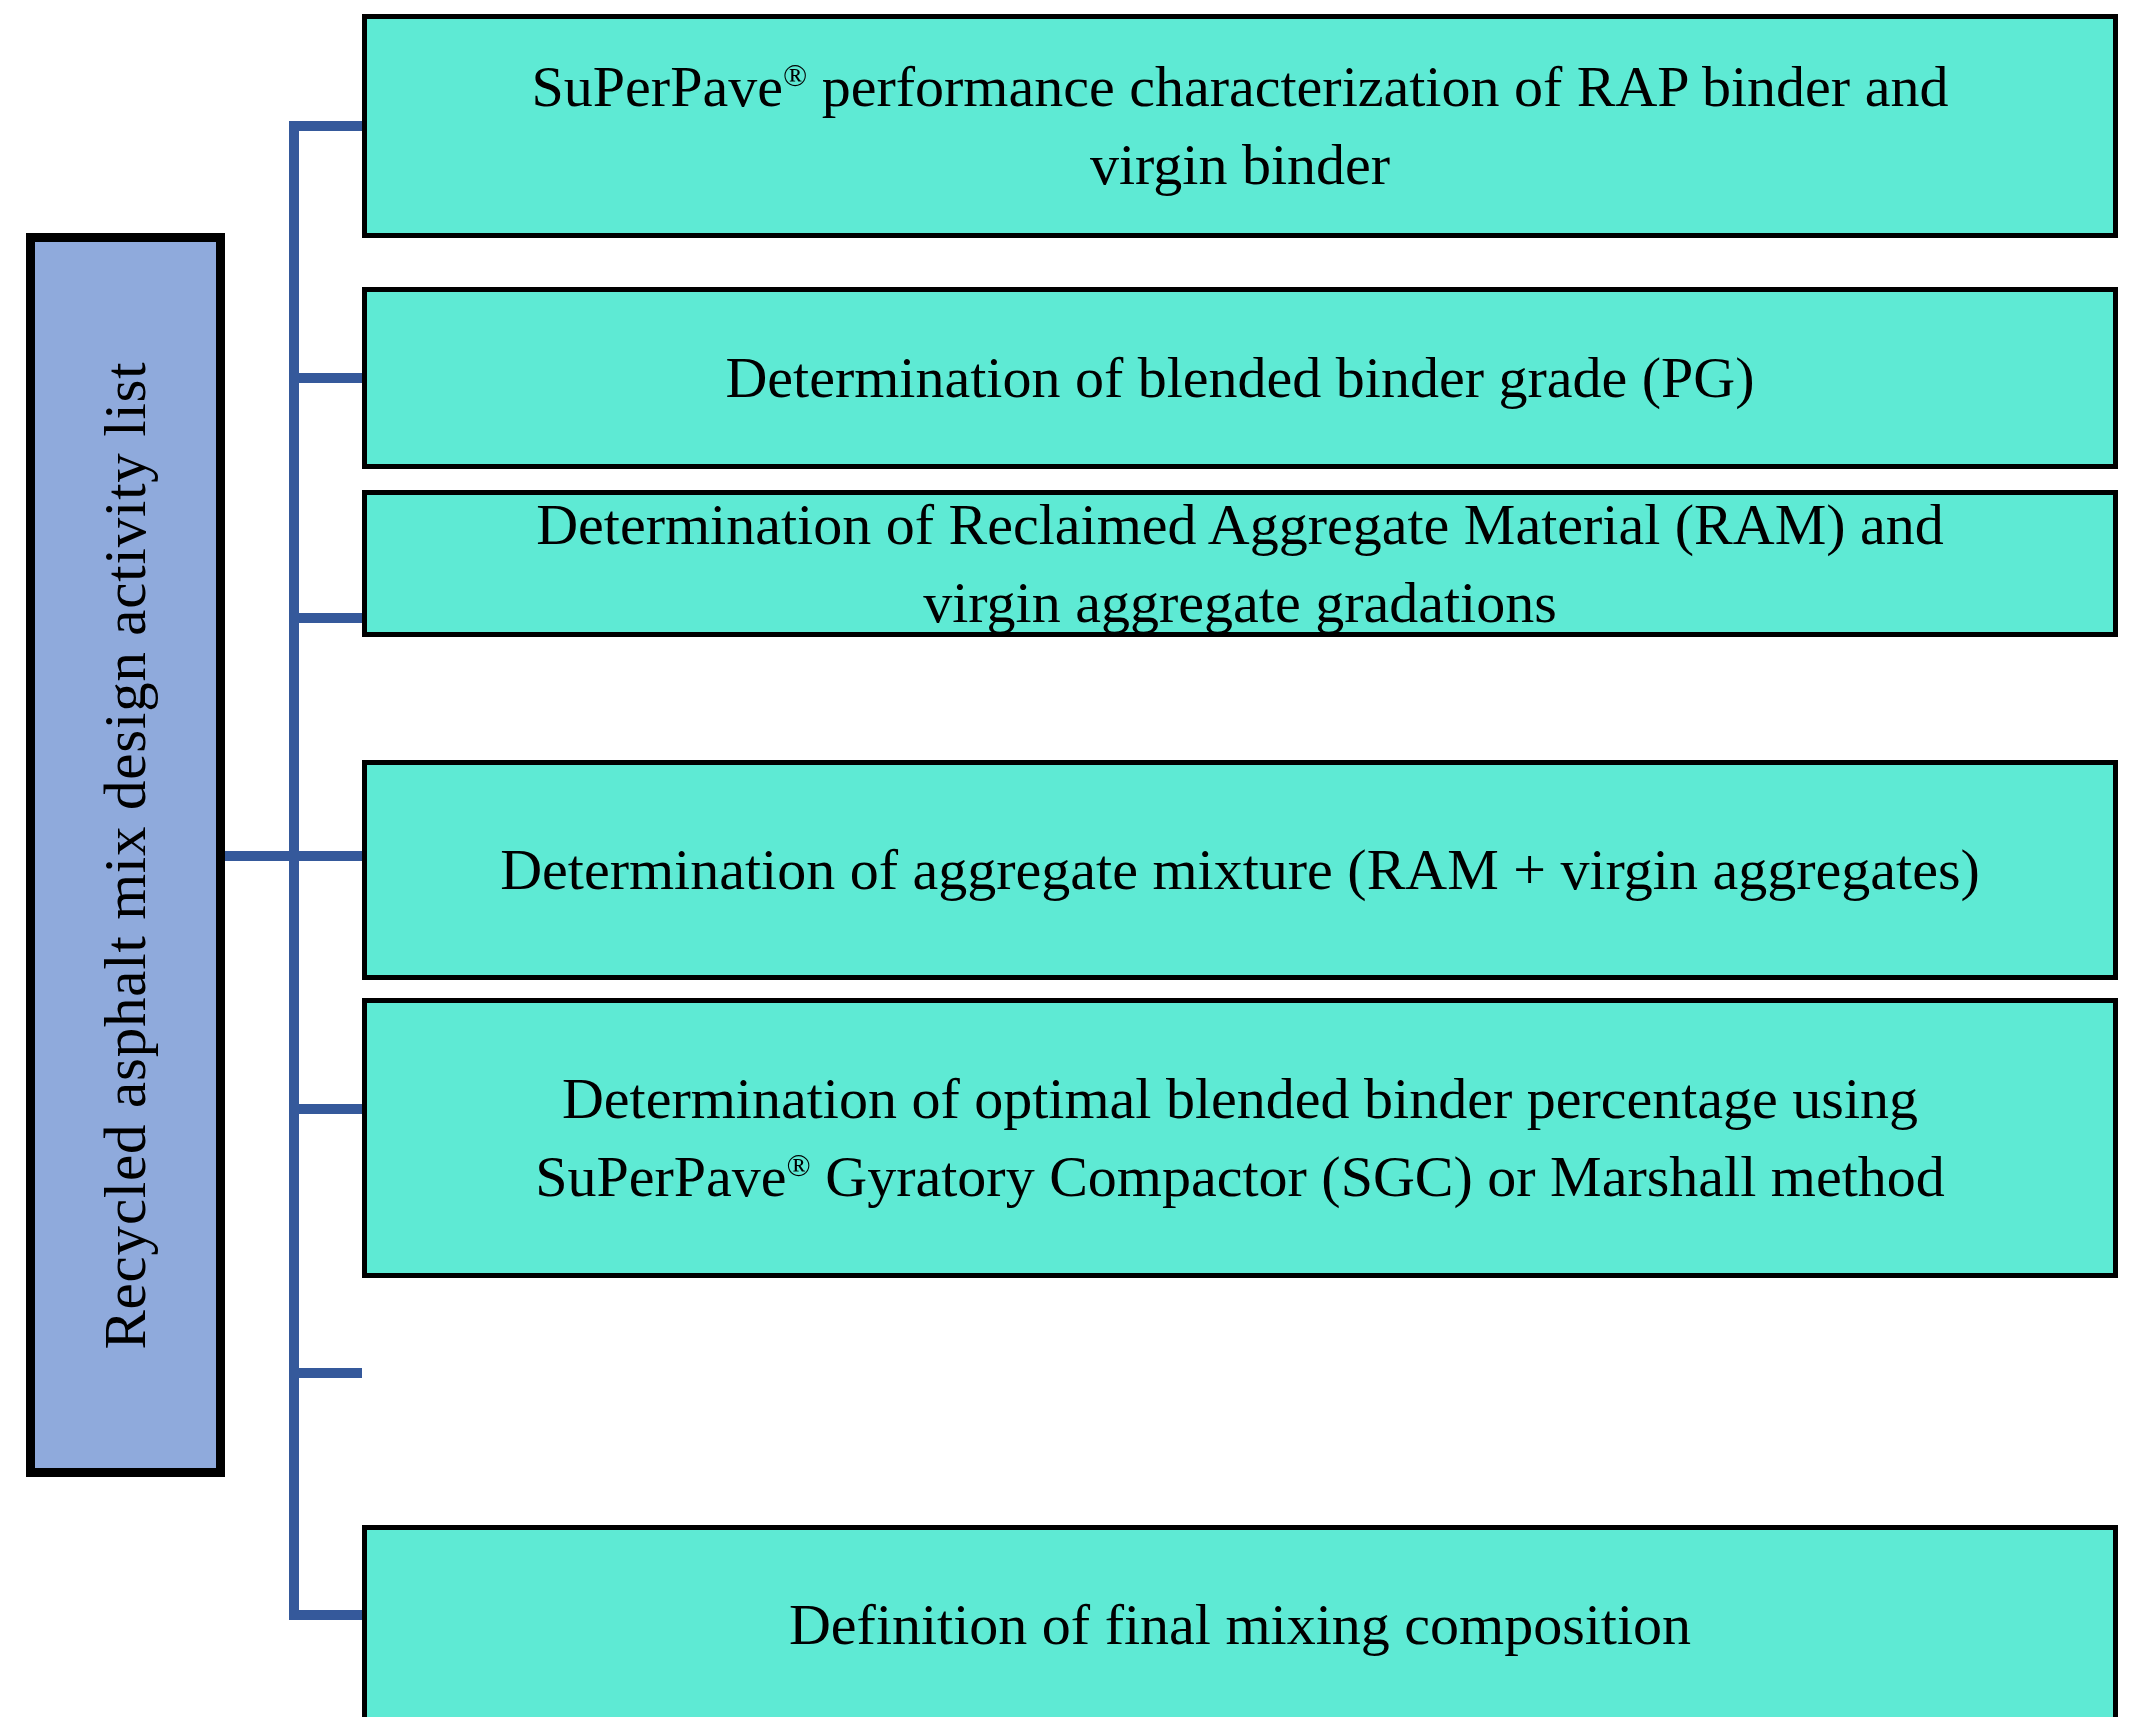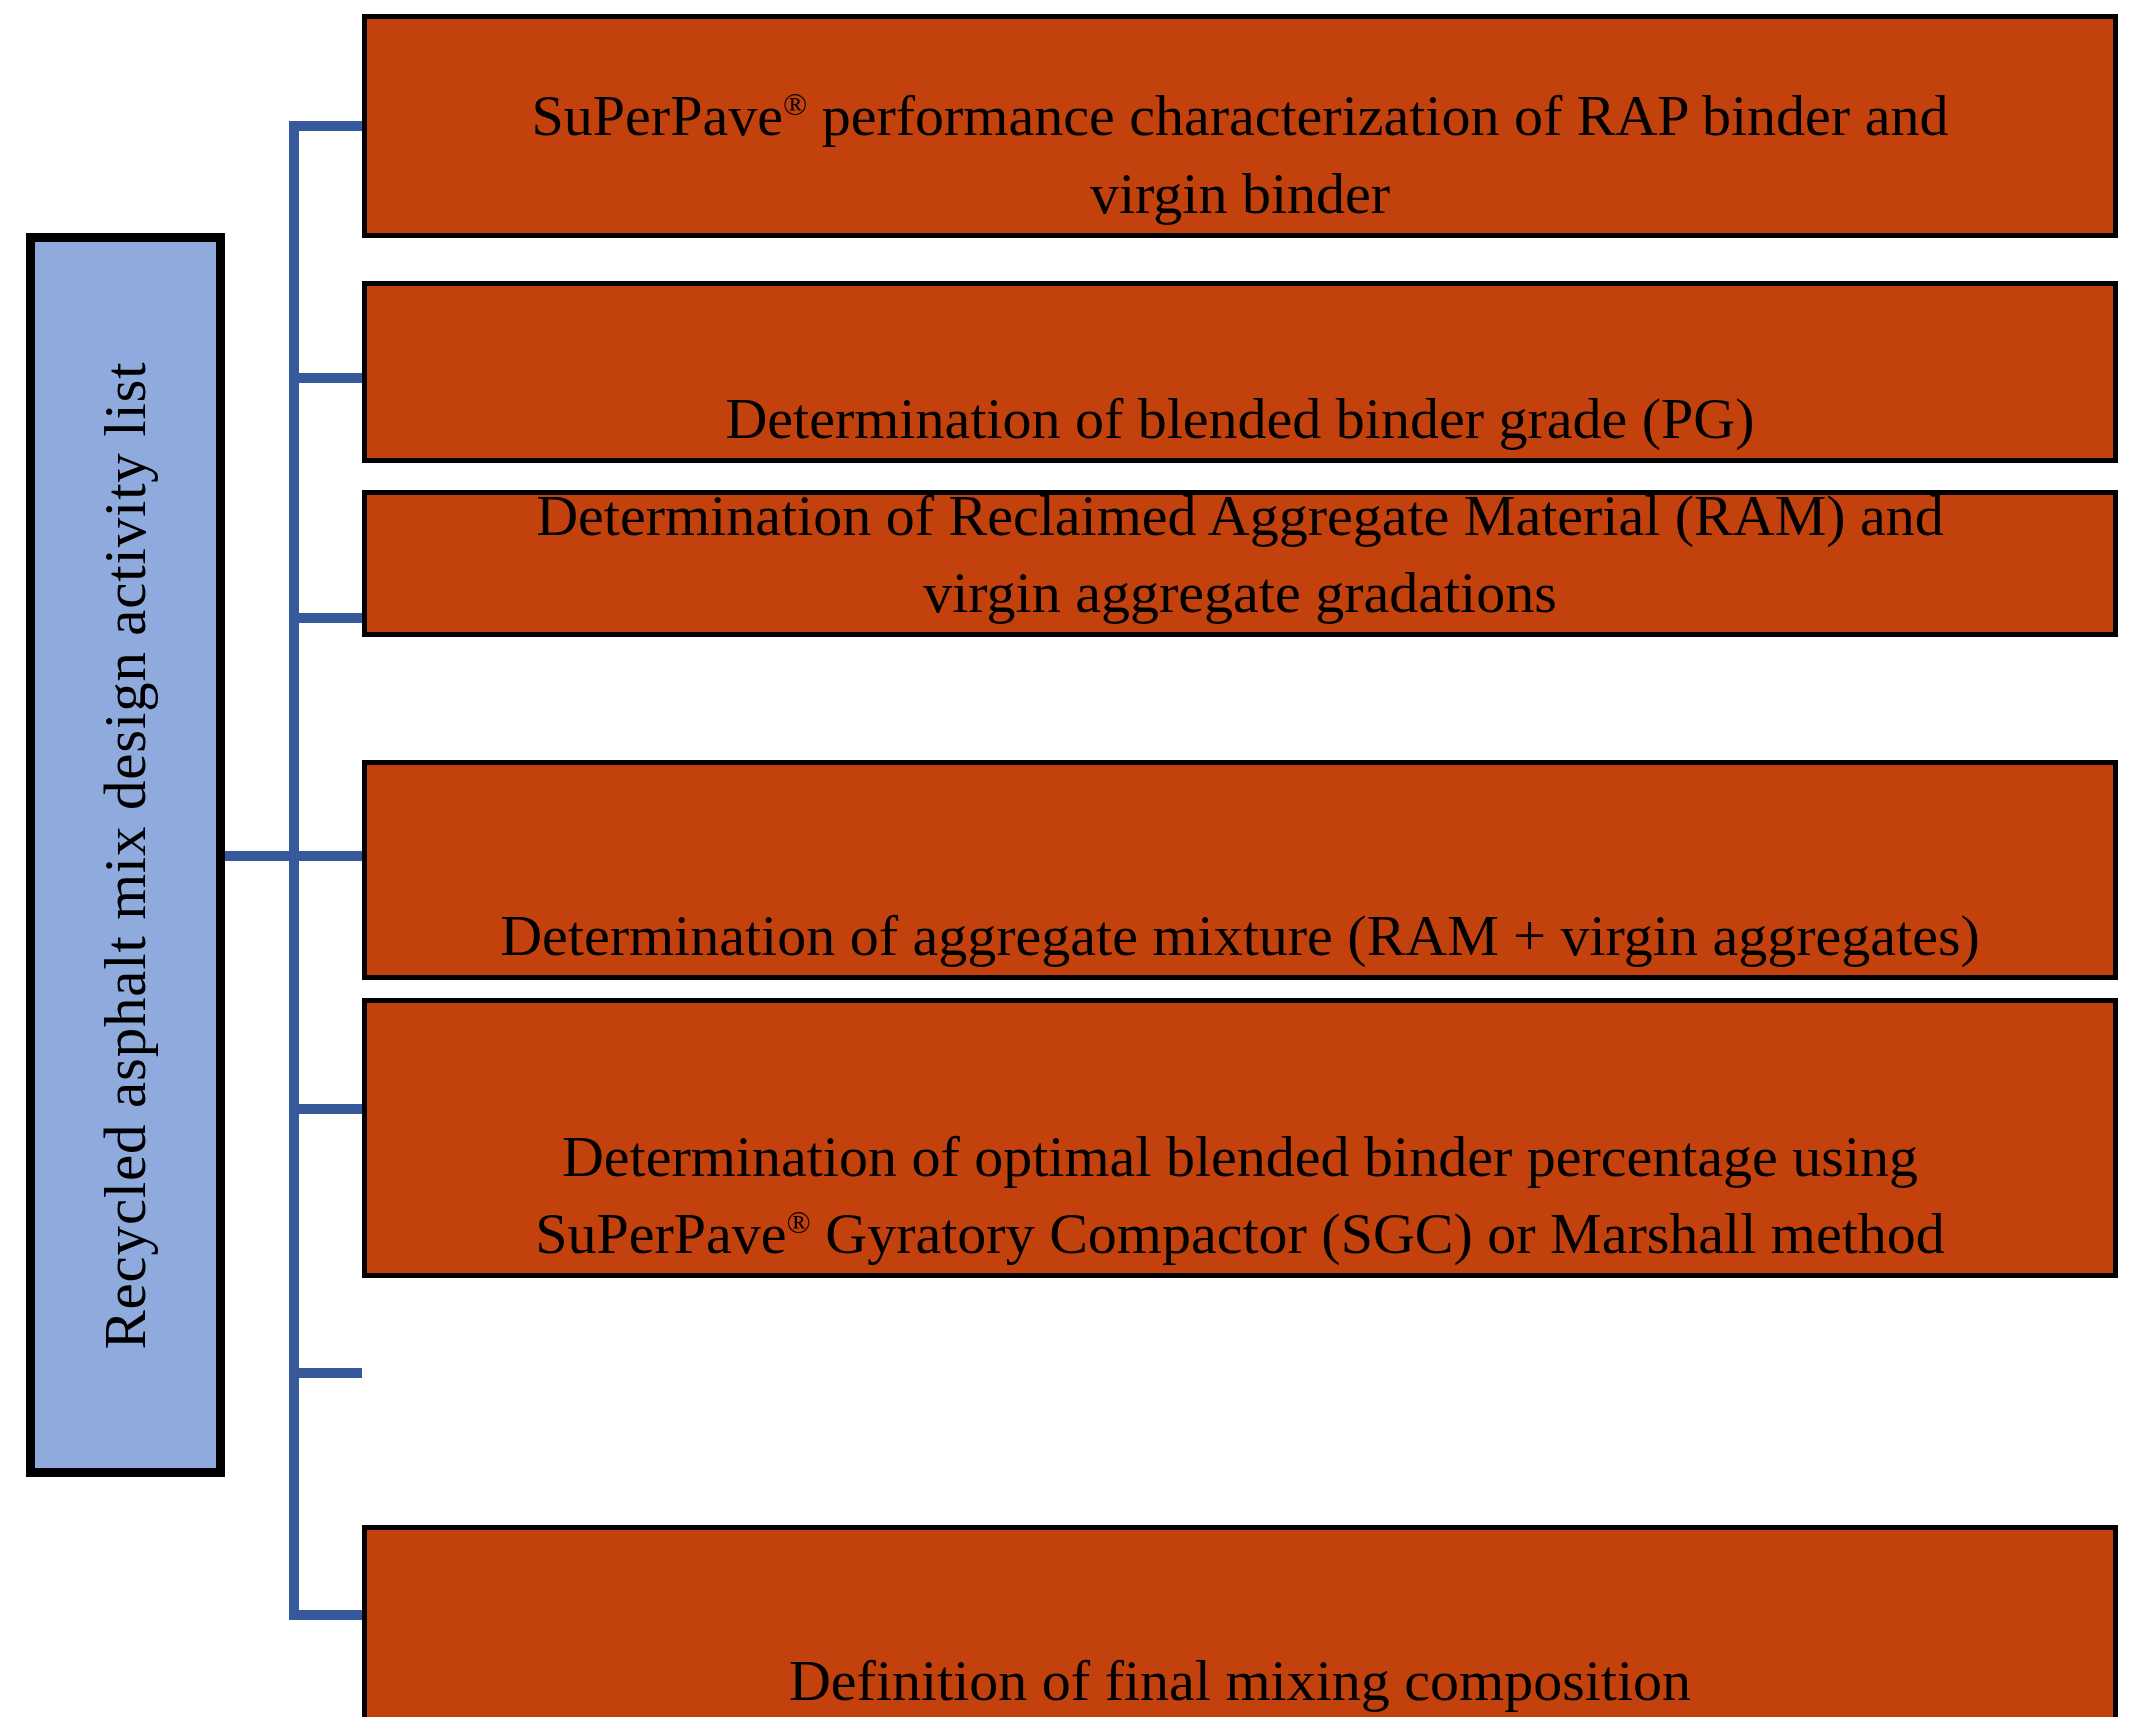--- a/index.html
+++ b/index.html
@@ -33,34 +33,34 @@
     transform: rotate(-90deg);
     white-space: nowrap;
     font-size: 59px;
     letter-spacing: 0.8px;
   }
 
   
   .activity {
     position: absolute;
     left: 362px; width: 1756px;
-    background: #c2410c;
+    background: #5eead4;
     border: 5.6px solid #000000;
     box-sizing: border-box;
-    display: flex; align-items: flex-end; justify-content: center;
+    display: flex; align-items: center; justify-content: center;
     text-align: center;
     font-size: 58px;
     line-height: 1.34;
     padding: 0 44px;
   }
   .activity .a-label { white-space: pre-line; }
   sup { font-size: 55%; vertical-align: super; line-height: 0; }
 
   .a1 { top: 13.5px;   height: 224px; }
-  .a2 { top: 281px;  height: 182px; }
+  .a2 { top: 287px;  height: 182px; }
   .a3 { top: 490px;  height: 147px; }
   .a4 { top: 760px;  height: 220px; }
   .a5 { top: 998px; height: 280px; }
   .a6 { top: 1273px; height: 200px; }
   .a7 { top: 1525px; height: 200px; }
 
   .s1 { top: 121px; }
   .s2 { top: 373px; }
   .s3 { top: 613px; }
   .s4 { top: 851px; }

